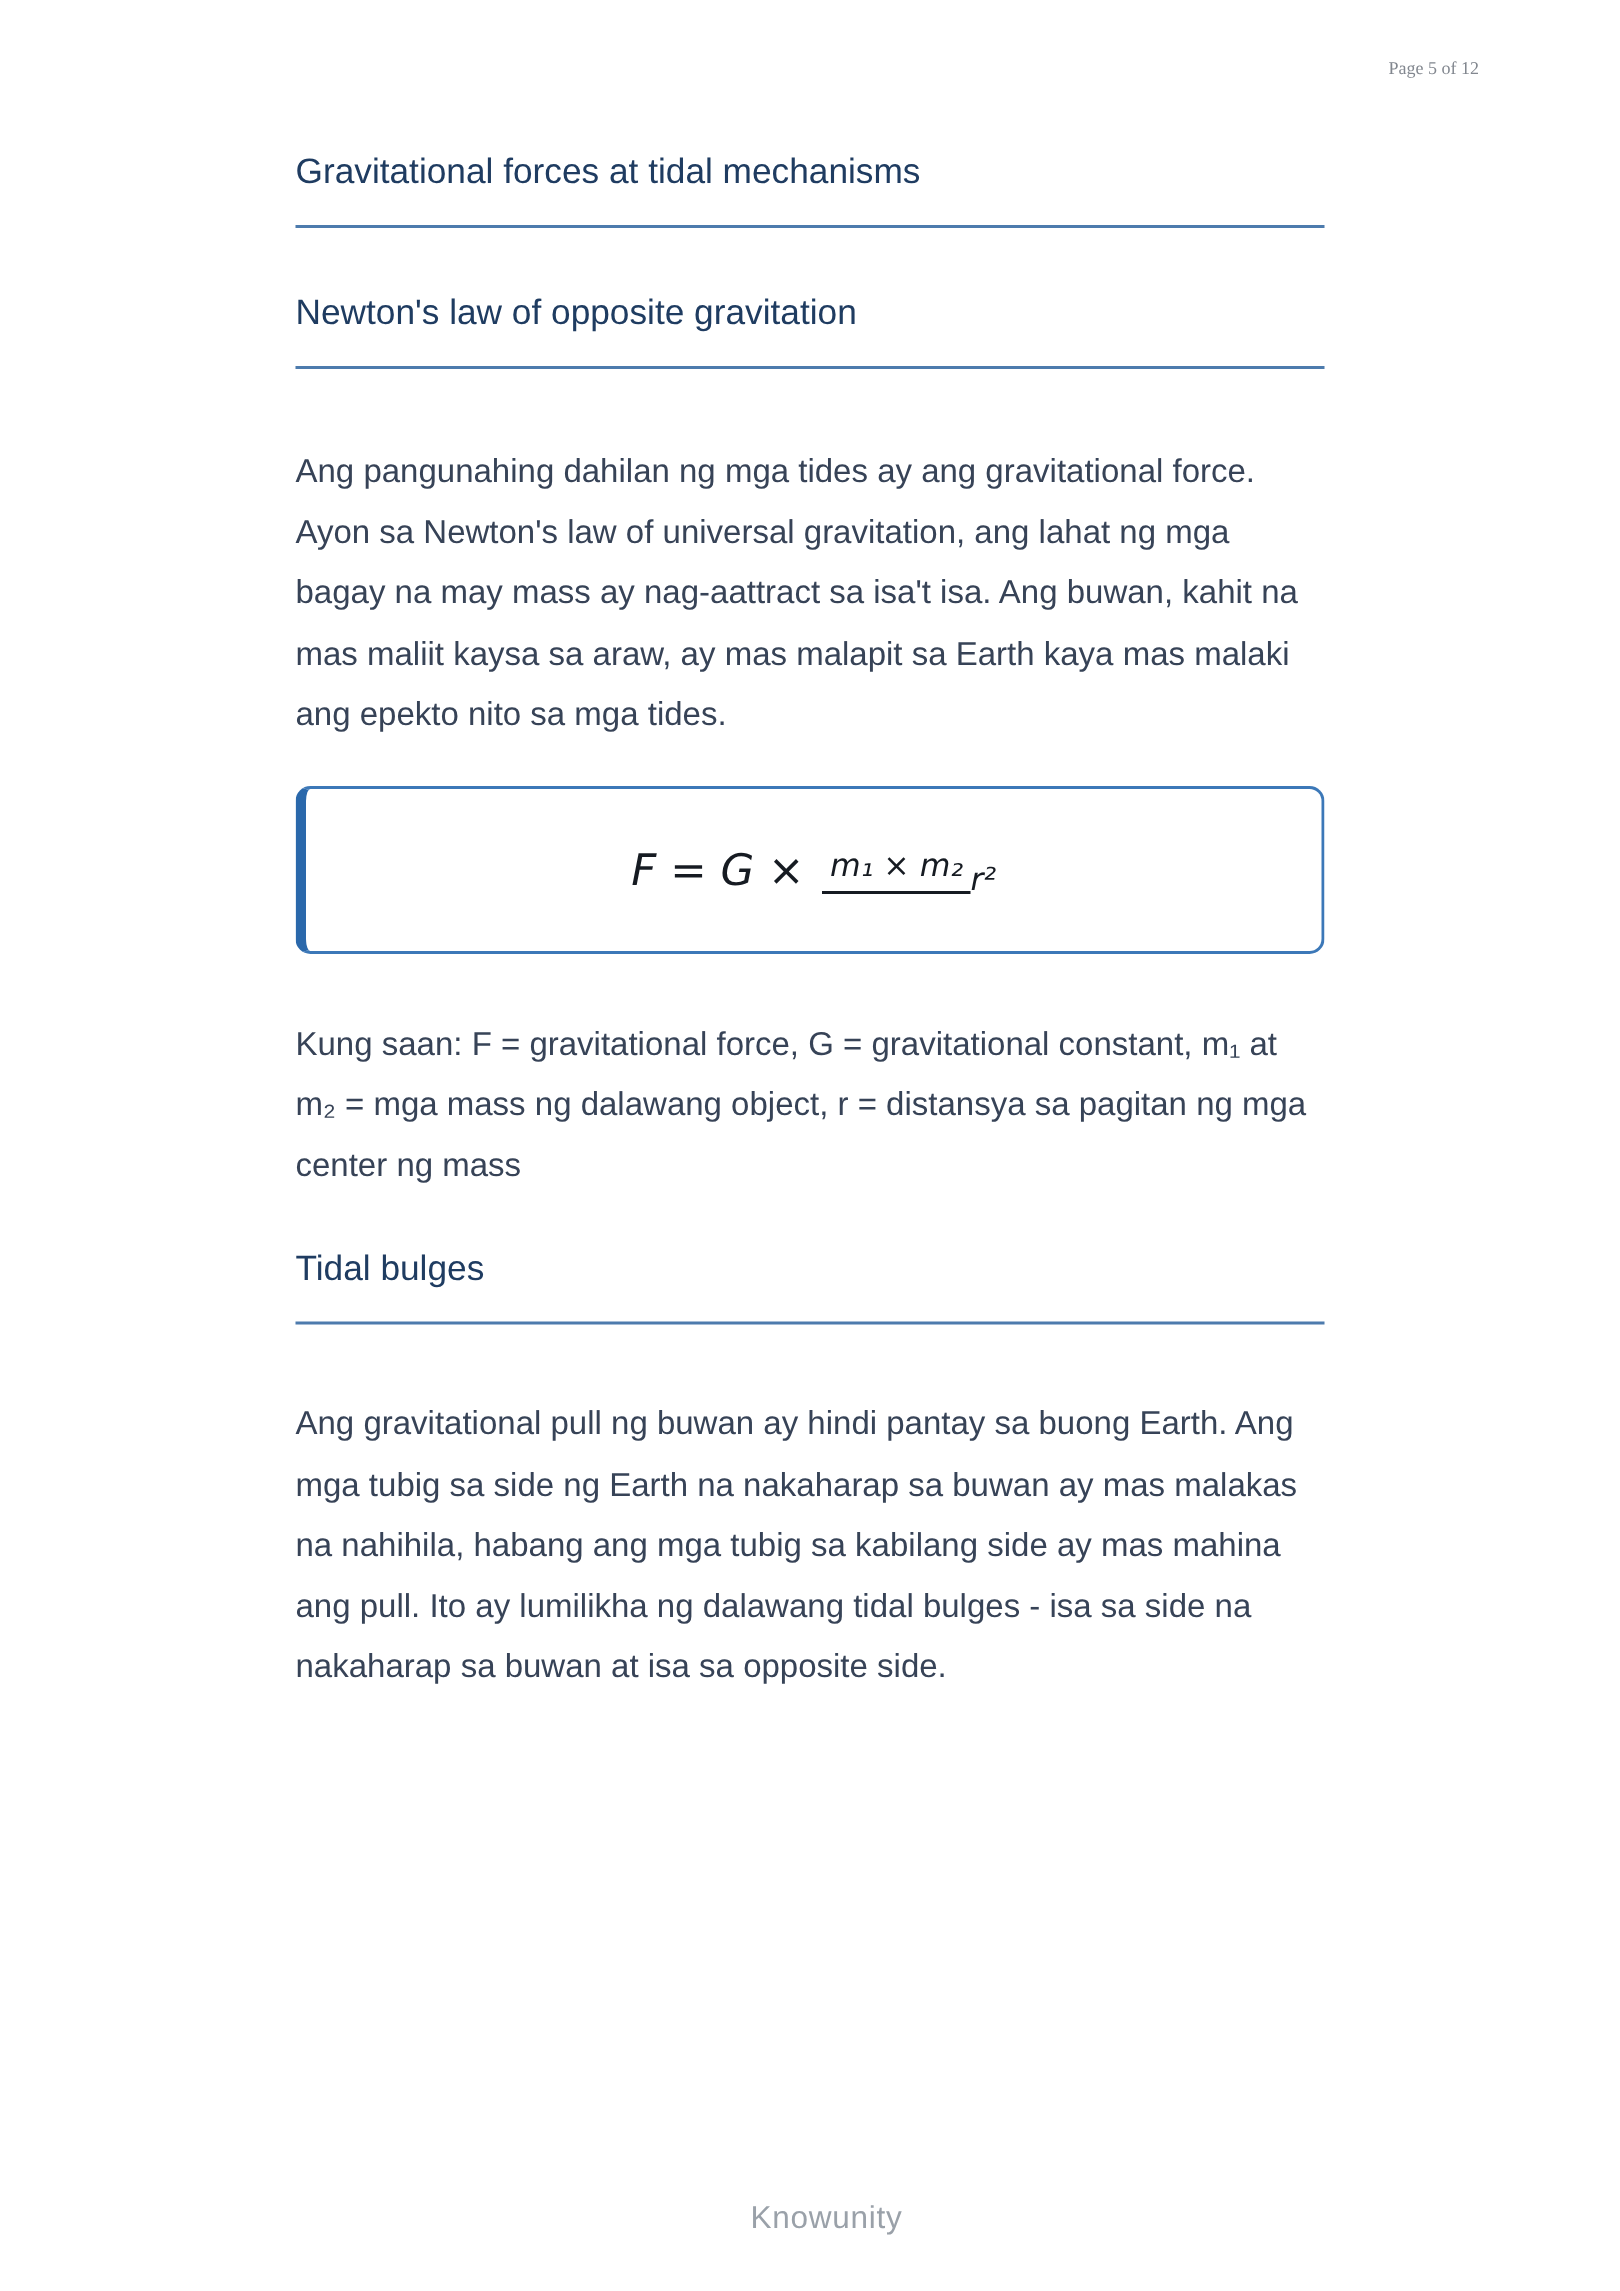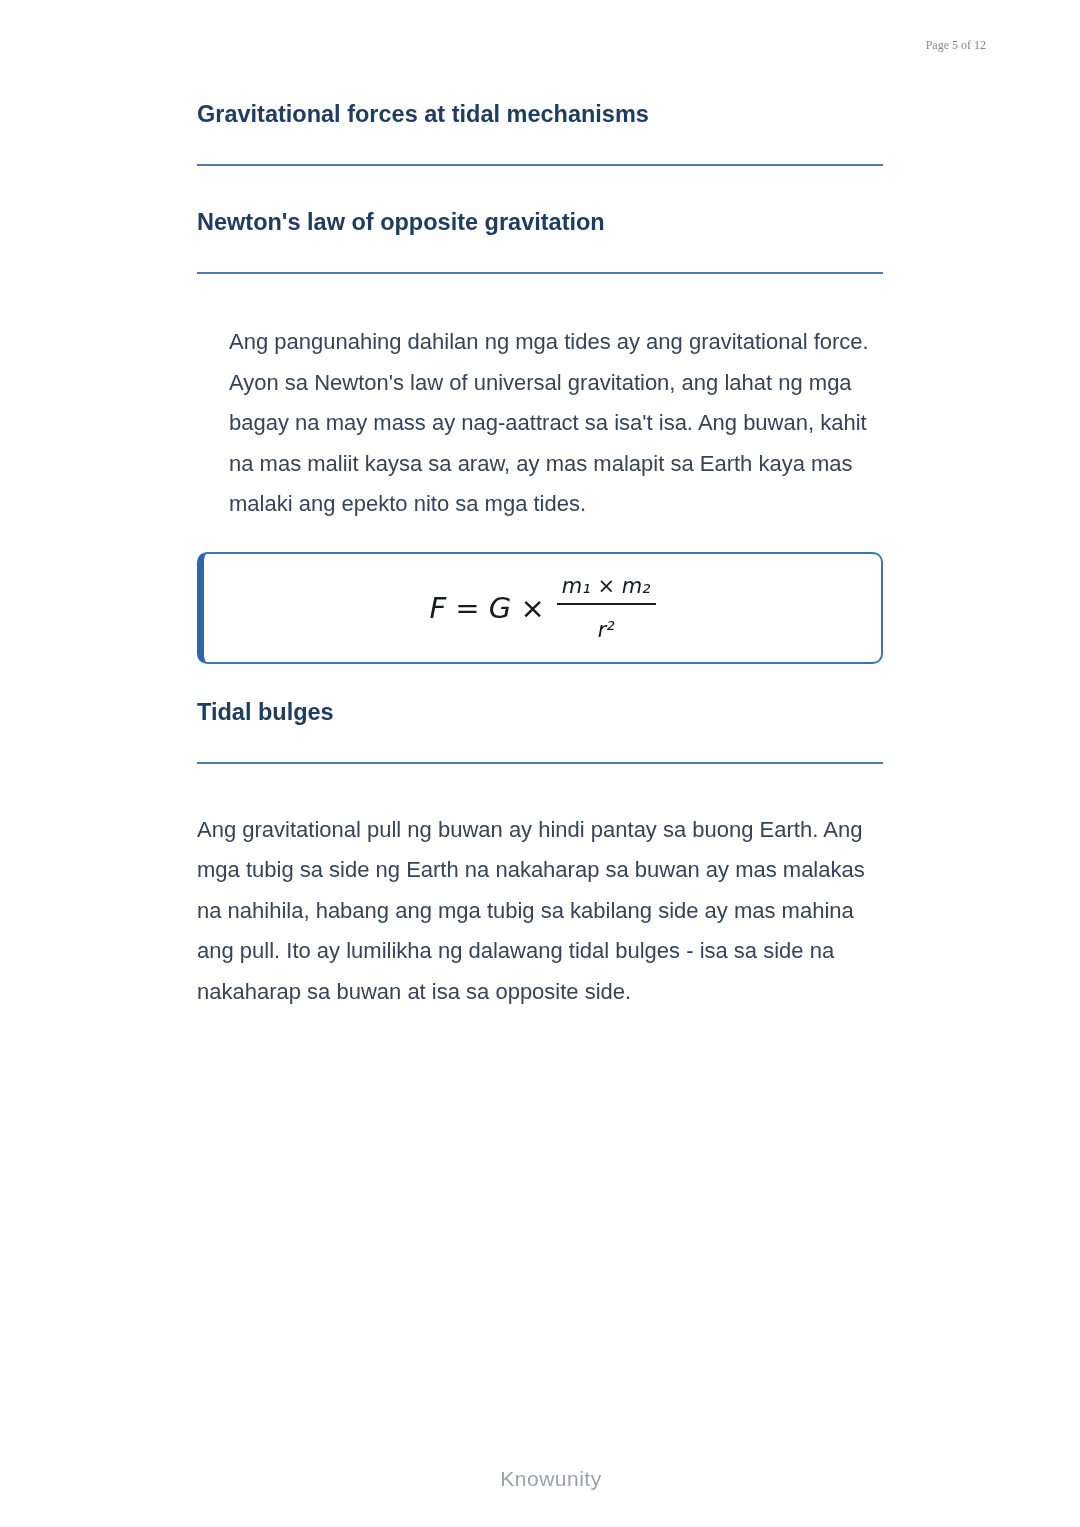--- a/index.html
+++ b/index.html
@@ -23,36 +23,36 @@
 
   .content {
     position: absolute;
     left: 197px;
     top: 0;
     width: 686px;
   }
 
   .heading {
     font-size: 23.5px;
-    font-weight: 700;
+    font-weight: 400;
     color: #1f3c61;
     line-height: 29px;
-    padding-bottom: 35px;
+    padding-bottom: 21px;
     border-bottom: 2px solid #4d7bad;
   }
   .heading-h1 { margin-top: 100px; }
   .heading-h2 { margin-top: 42px; }
   .heading-h3 { margin-top: 34px; }
 
   .para {
     font-size: 22px;
     line-height: 40.5px;
     color: #374357;
   }
-  .para-intro   { margin-top: 48px; margin-left: 32px; }
+  .para-intro   { margin-top: 48px; }
   .para-legend  { margin-top: 40px; }
   .para-bulges1 { margin-top: 46px; }
   .para-bulges2 { margin-top: 27px; }
 
   .formula-box {
     margin-top: 27px;
     height: 112px;
     border: 2px solid #3c78b8;
     border-left: 7px solid #2a68ab;
     border-radius: 10px;
@@ -68,21 +68,20 @@
     font-style: italic;
     color: #161b22;
     font-family: "DejaVu Sans", sans-serif;
   }
   .formula-lhs {
     font-size: 29px;
     margin-right: 12px;
   }
   .fraction {
     display: inline-flex;
-    flex-direction: column;
     align-items: center;
     font-size: 21px;
     line-height: 1.2;
     transform: translateY(1px);
   }
   .fraction .numerator {
     padding: 0 5px 4px;
     border-bottom: 2px solid #161b22;
   }
   .fraction .denominator {
@@ -117,20 +116,21 @@
   <div class="formula-box">
     <div class="formula">
       <span class="formula-lhs">F = G ×</span>
       <span class="fraction">
         <span class="numerator">m₁ × m₂</span>
         <span class="denominator">r²</span>
       </span>
     </div>
   </div>
 
+  <p class="para para-legend">Kung saan: F = gravitational force, G = gravitational constant, m₁ at m₂ = mga mass ng dalawang object, r = distansya sa pagitan ng mga center ng mass</p>
 
   <div class="heading heading-h3">Tidal bulges</div>
 
   <p class="para para-bulges1">Ang gravitational pull ng buwan ay hindi pantay sa buong Earth. Ang mga tubig sa side ng Earth na nakaharap sa buwan ay mas malakas na nahihila, habang ang mga tubig sa kabilang side ay mas mahina ang pull. Ito ay lumilikha ng dalawang tidal bulges - isa sa side na nakaharap sa buwan at isa sa opposite side.</p>
 
 
 </main>
 
 <div class="footer-brand">Knowunity</div>
 

